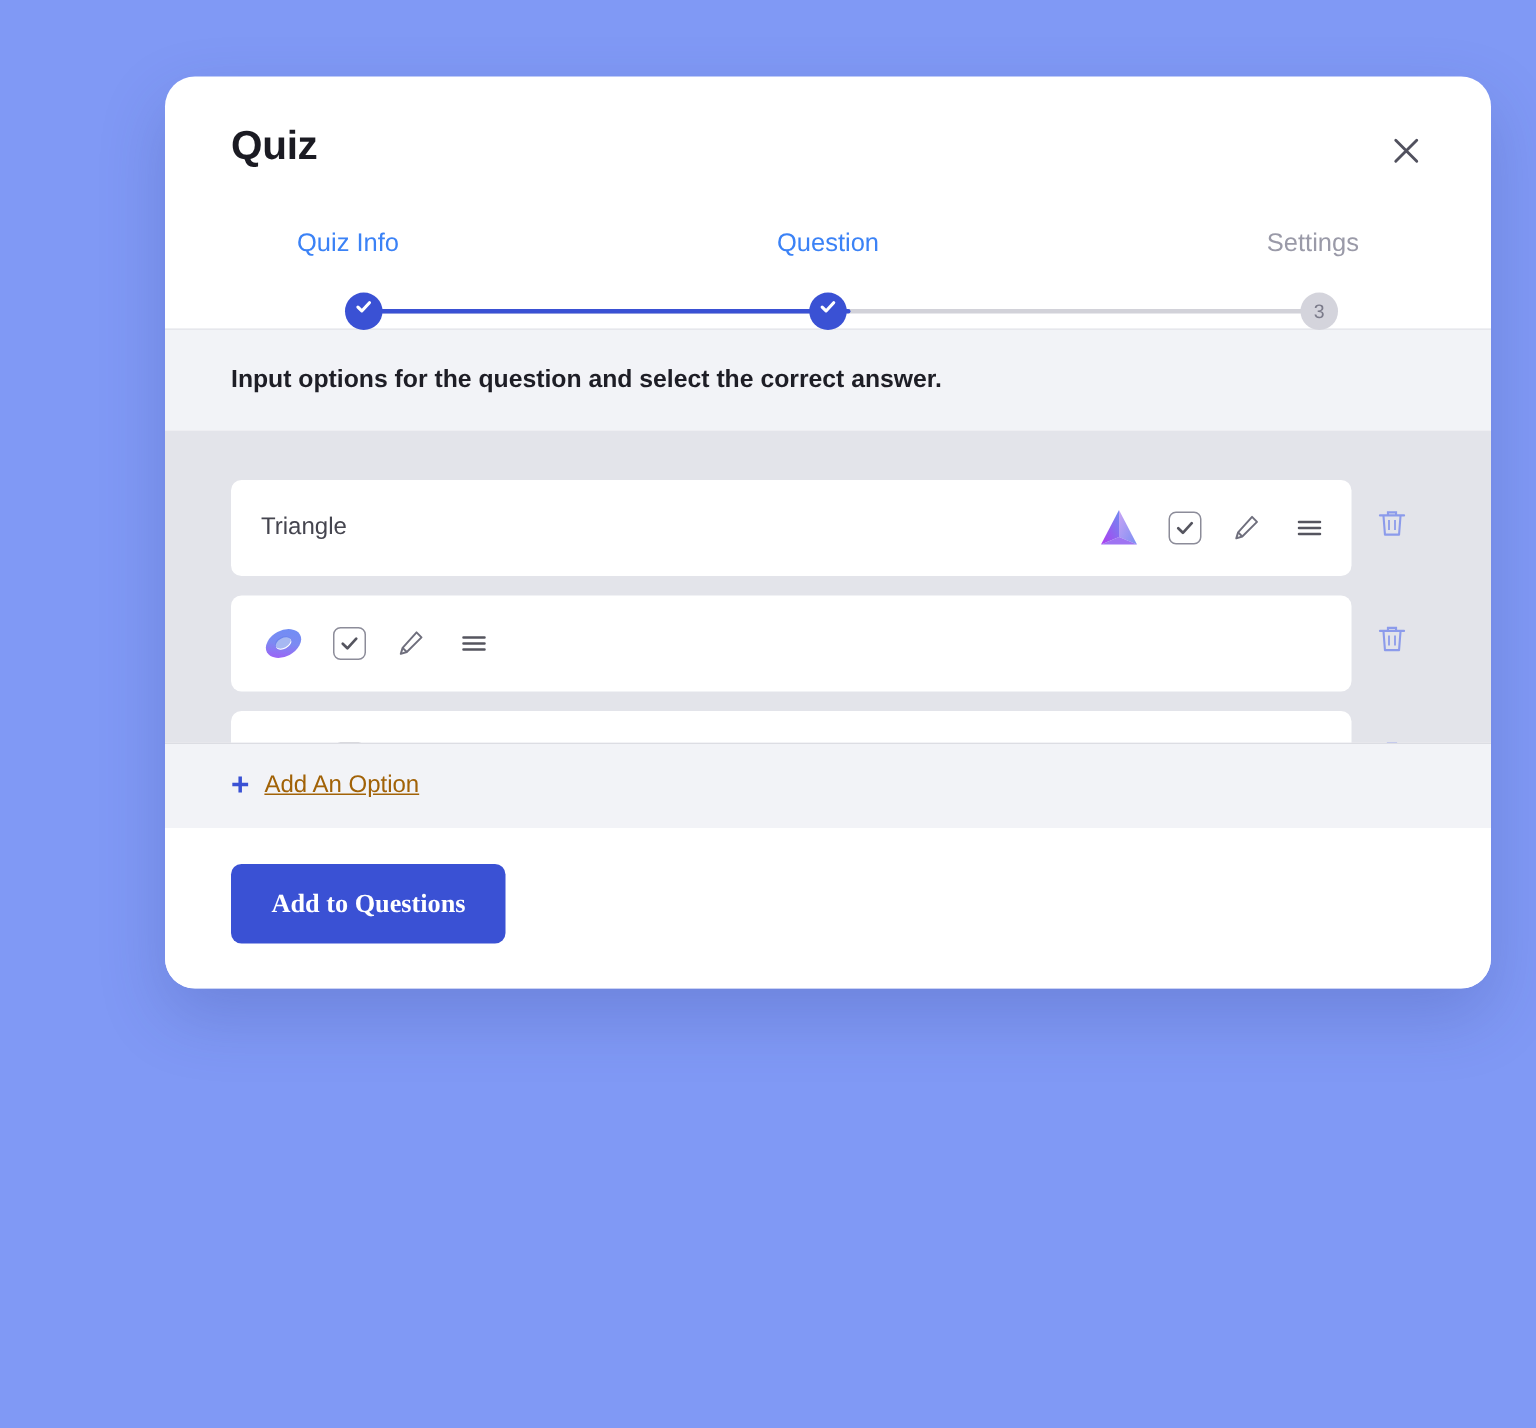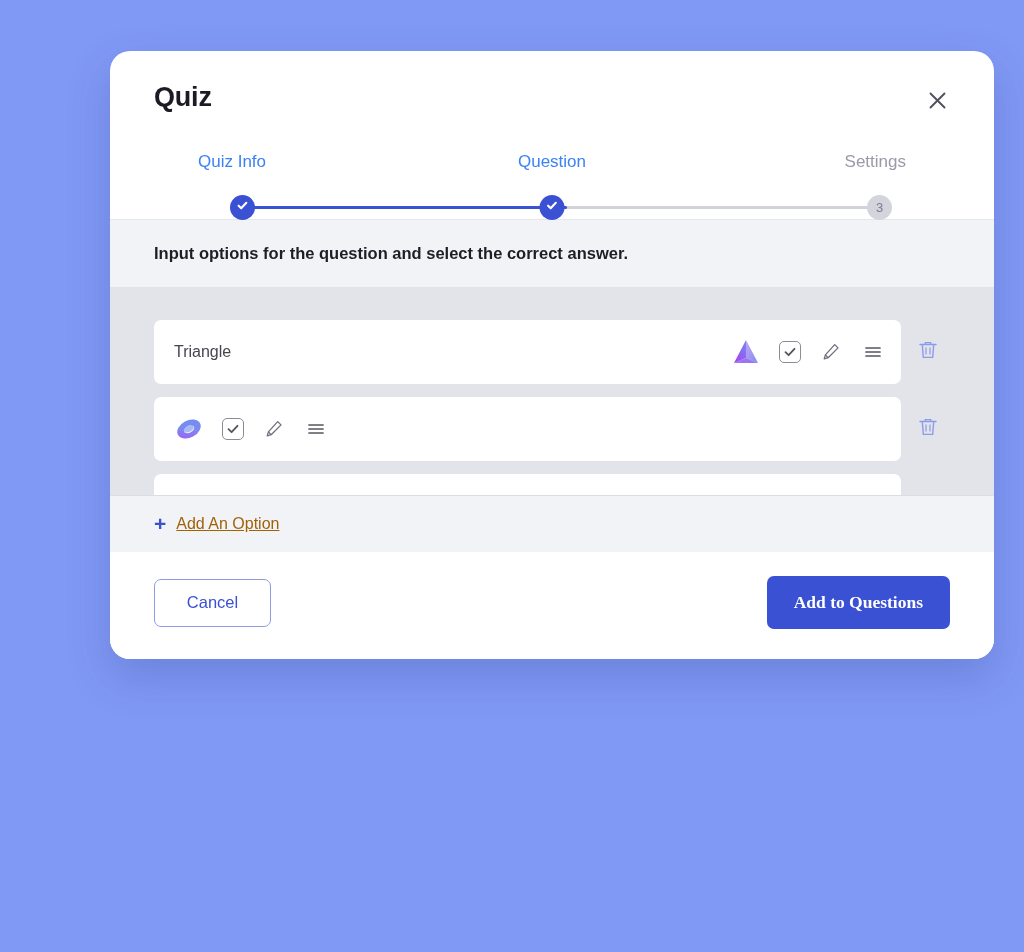--- a/index.html
+++ b/index.html
@@ -567,17 +567,16 @@
   </div>
 
   <div class="add-strip">
     <span class="add-link">
       <span class="plus-icon">+</span>
       <span class="add-text">Add An Option</span>
     </span>
   </div>
 
   <div class="modal-footer">
-    <button class="btn-cancel">Cancel</button>
     <button class="btn-primary">Add to Questions</button>
   </div>
 
 </div>
 
 </body></html>

